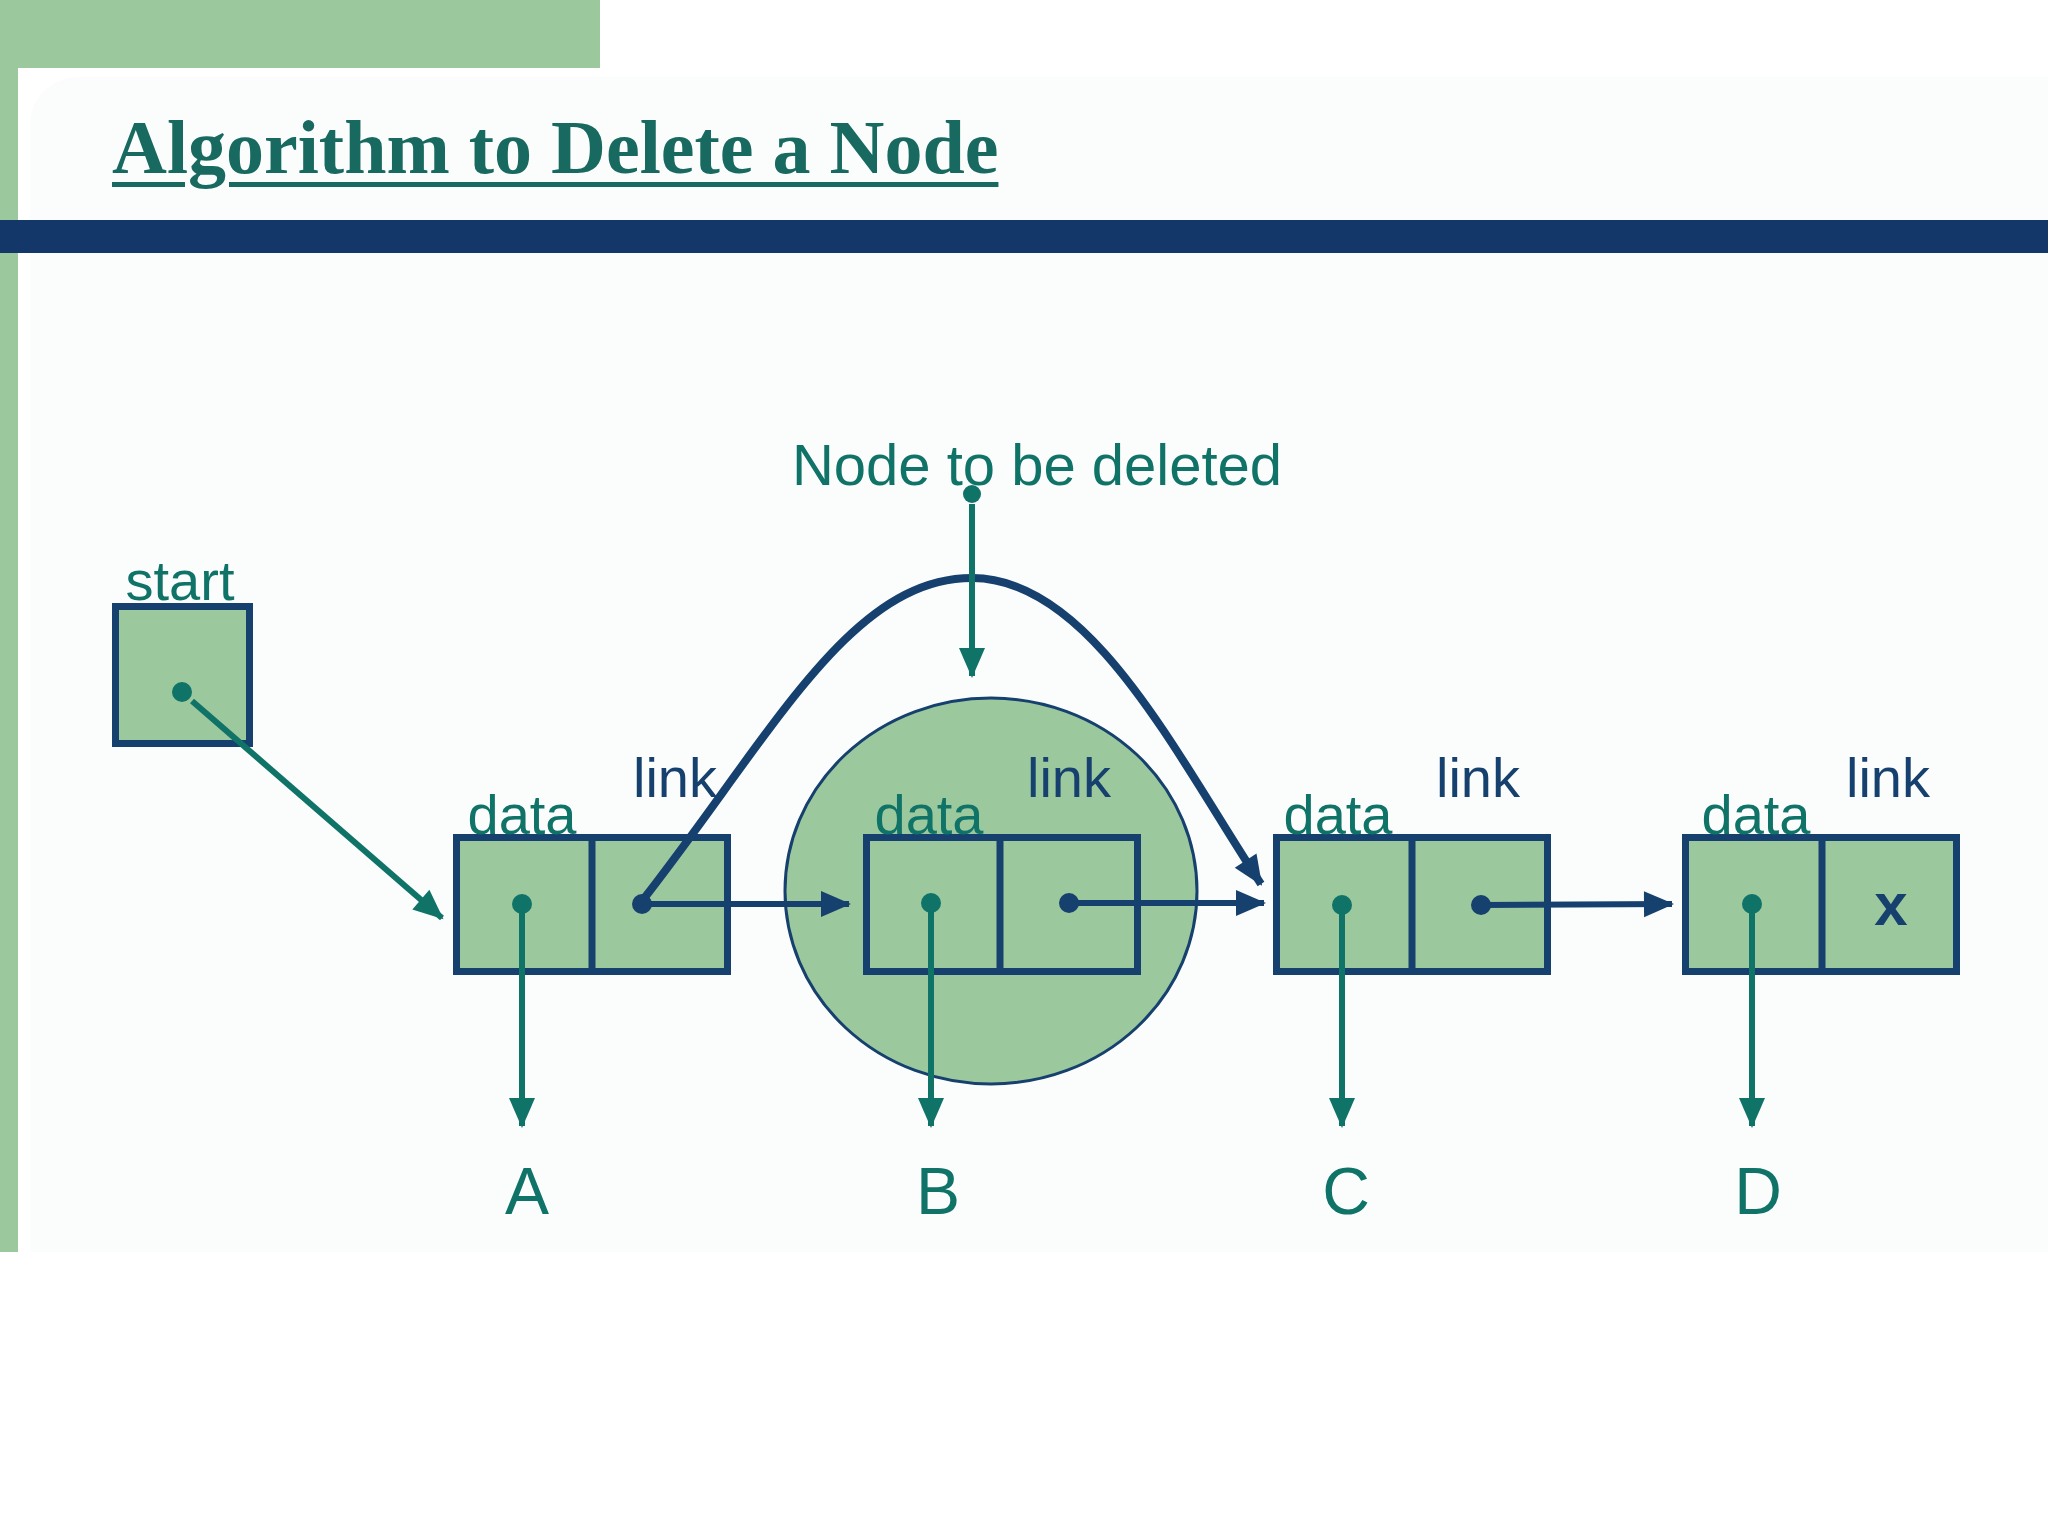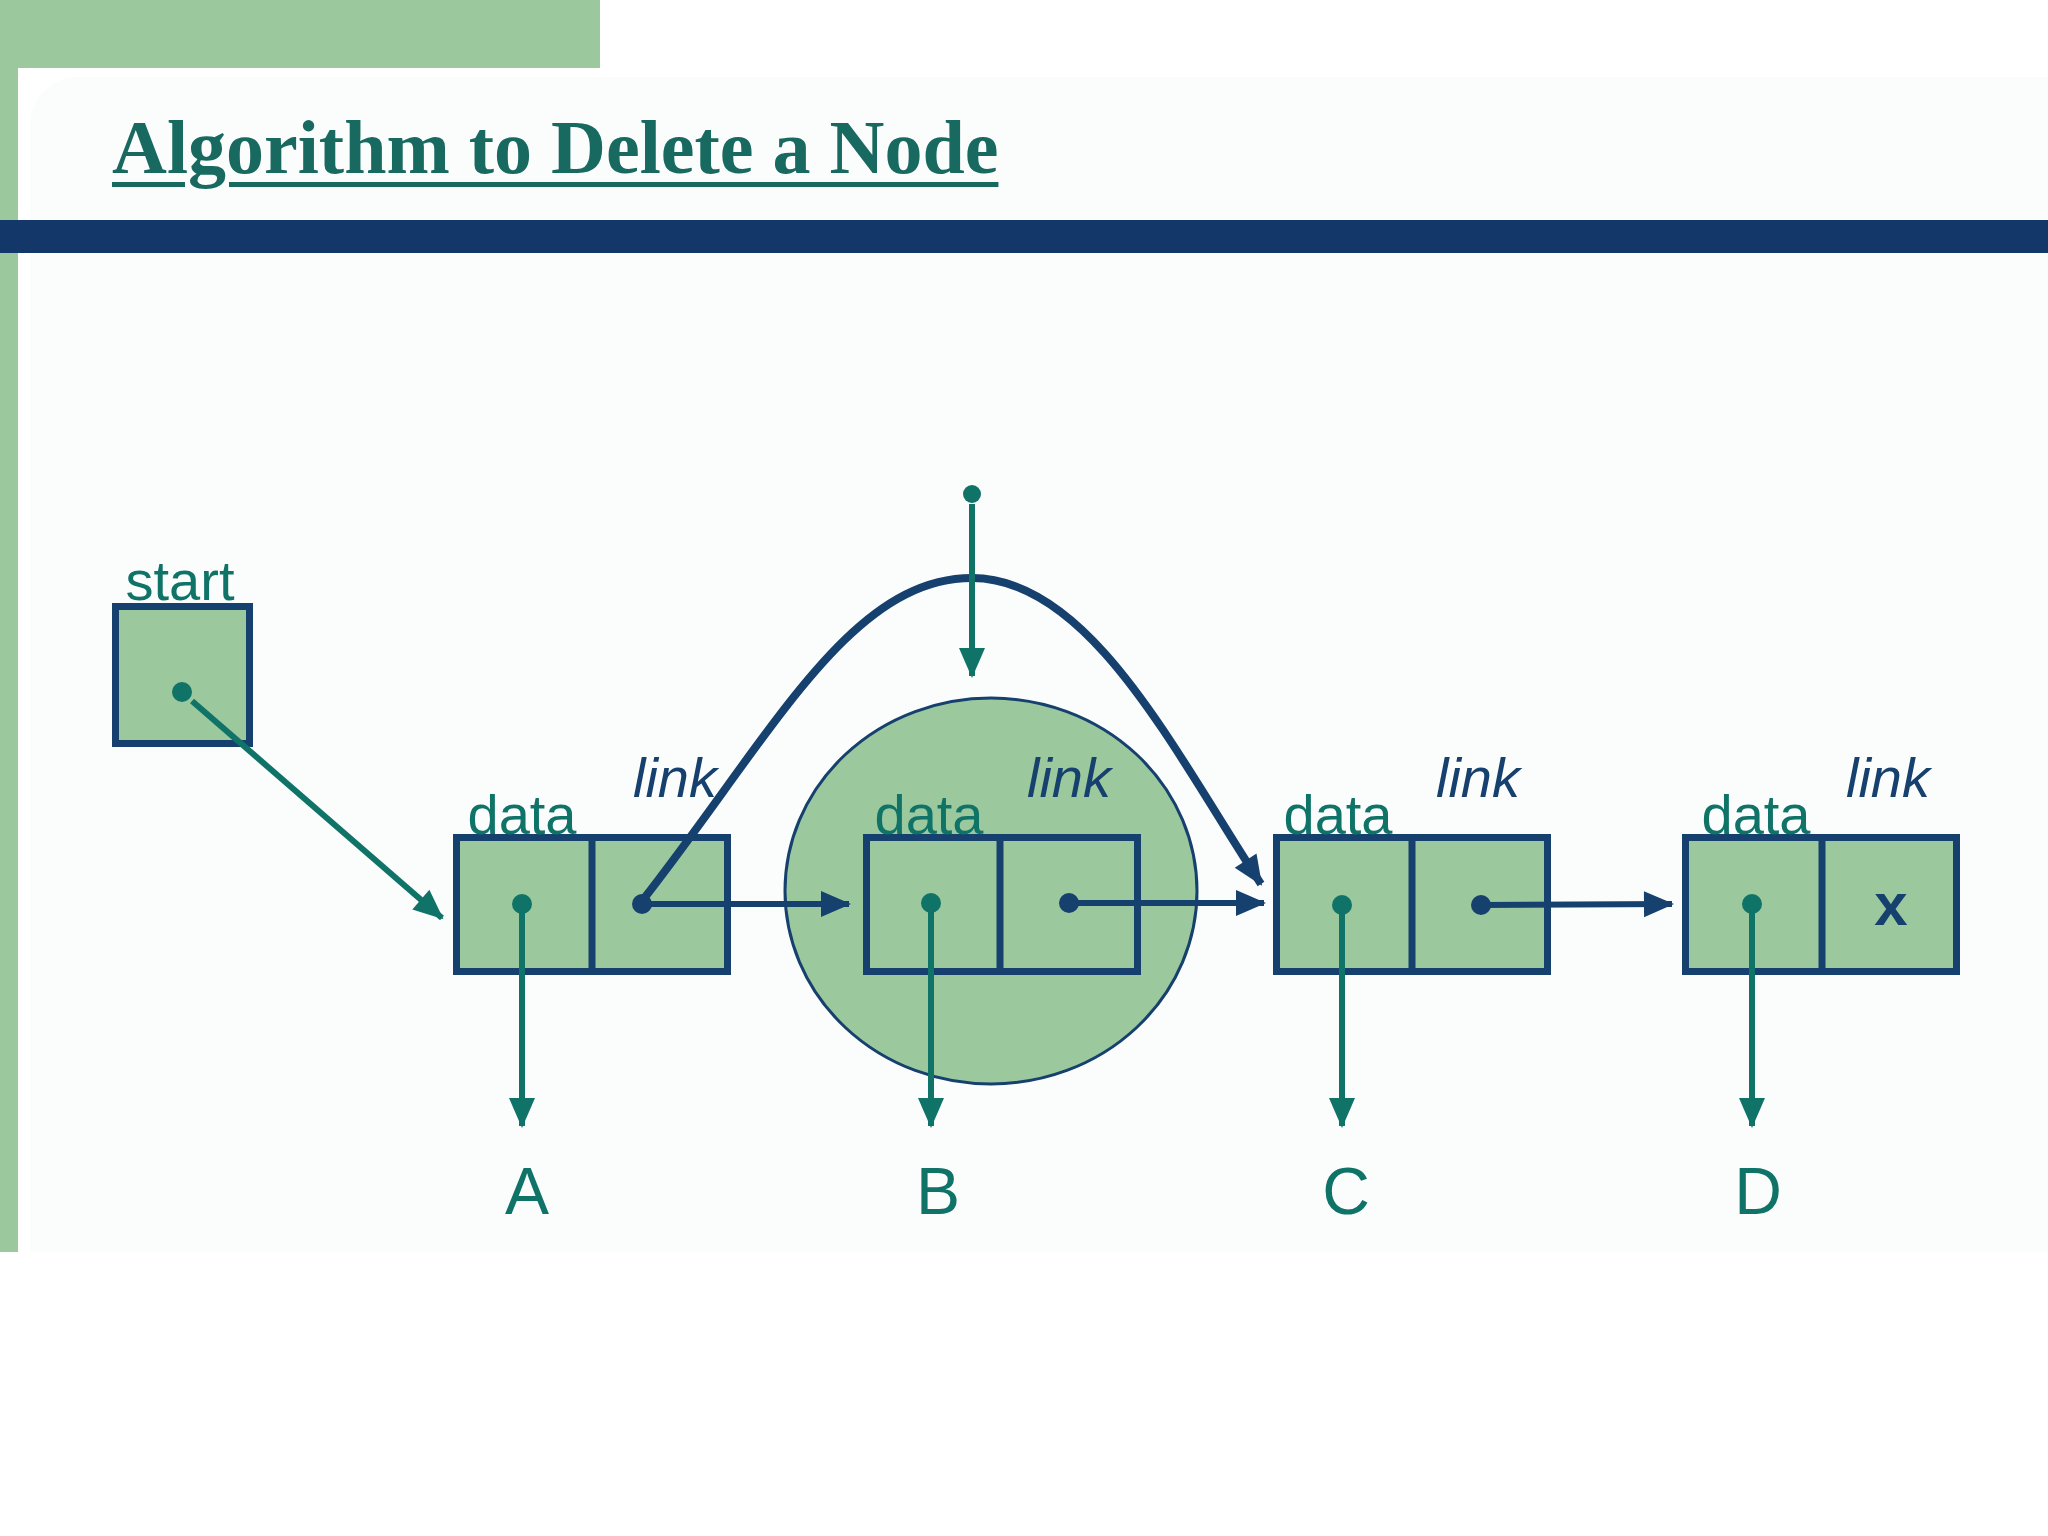--- a/index.html
+++ b/index.html
@@ -16,21 +16,21 @@
   .slide-title{
     position:absolute;left:112px;top:108px;
     font-family:"Liberation Serif", serif;font-weight:bold;font-size:76px;line-height:1.05;
     color:var(--title_teal);
     text-decoration:underline;text-decoration-thickness:5px;text-underline-offset:9px;
     white-space:nowrap;
   }
   .diagram-svg{position:absolute;left:0;top:0;width:2048px;height:1536px;}
   .lbl{position:absolute;transform:translateX(-50%);line-height:1.0;white-space:nowrap;}
   .lbl-teal{color:var(--teal);font-size:56px;margin-top:37px;}
-  .lbl-navy{color:var(--navy);font-size:56px;font-style:italic;}
+  .lbl-navy{color:var(--navy);font-size:56px;}
   .lbl-annotation{color:var(--teal);font-size:58px;}
   .lbl-letter{color:var(--teal);font-size:66px;}
   .lbl-null{position:absolute;transform:translate(-50%,-50%);color:var(--navy);
     font-size:60px;font-weight:bold;line-height:1;}
   
   .shape-ellipse{fill:var(--sage);stroke:var(--navy);stroke-width:3px;}
   .box{fill:var(--sage);stroke:var(--navy);stroke-width:7px;}
   .cell-divider{stroke:var(--navy);stroke-width:7px;}
   .arc{fill:none;stroke:var(--navy);stroke-width:8px;}
   .navy-arrow{stroke:var(--navy);stroke-width:6px;}
@@ -96,20 +96,21 @@
     <circle class="dot-teal" cx="522" cy="904" r="10"></circle>
     <circle class="dot-navy" cx="642" cy="904" r="10"></circle>
     <circle class="dot-teal" cx="931" cy="903" r="10"></circle>
     <circle class="dot-navy" cx="1069" cy="903" r="10"></circle>
     <circle class="dot-teal" cx="1342" cy="905" r="10"></circle>
     <circle class="dot-navy" cx="1481" cy="905" r="10"></circle>
     <circle class="dot-teal" cx="1752" cy="904" r="10"></circle>
   </svg>
 
   <div class="lbl lbl-teal" style="left:180px;top:516px;">start</div>
+  <div class="lbl lbl-annotation" style="left:1037px;top:436px;">Node to be deleted</div>
 
   <div class="lbl lbl-teal" style="left:522px;top:750px;">data</div>
   <div class="lbl lbl-navy" style="left:675px;top:750px;">link</div>
   <div class="lbl lbl-teal" style="left:929px;top:750px;">data</div>
   <div class="lbl lbl-navy" style="left:1069px;top:750px;">link</div>
   <div class="lbl lbl-teal" style="left:1338px;top:750px;">data</div>
   <div class="lbl lbl-navy" style="left:1478px;top:750px;">link</div>
   <div class="lbl lbl-teal" style="left:1756px;top:750px;">data</div>
   <div class="lbl lbl-navy" style="left:1888px;top:750px;">link</div>
 

